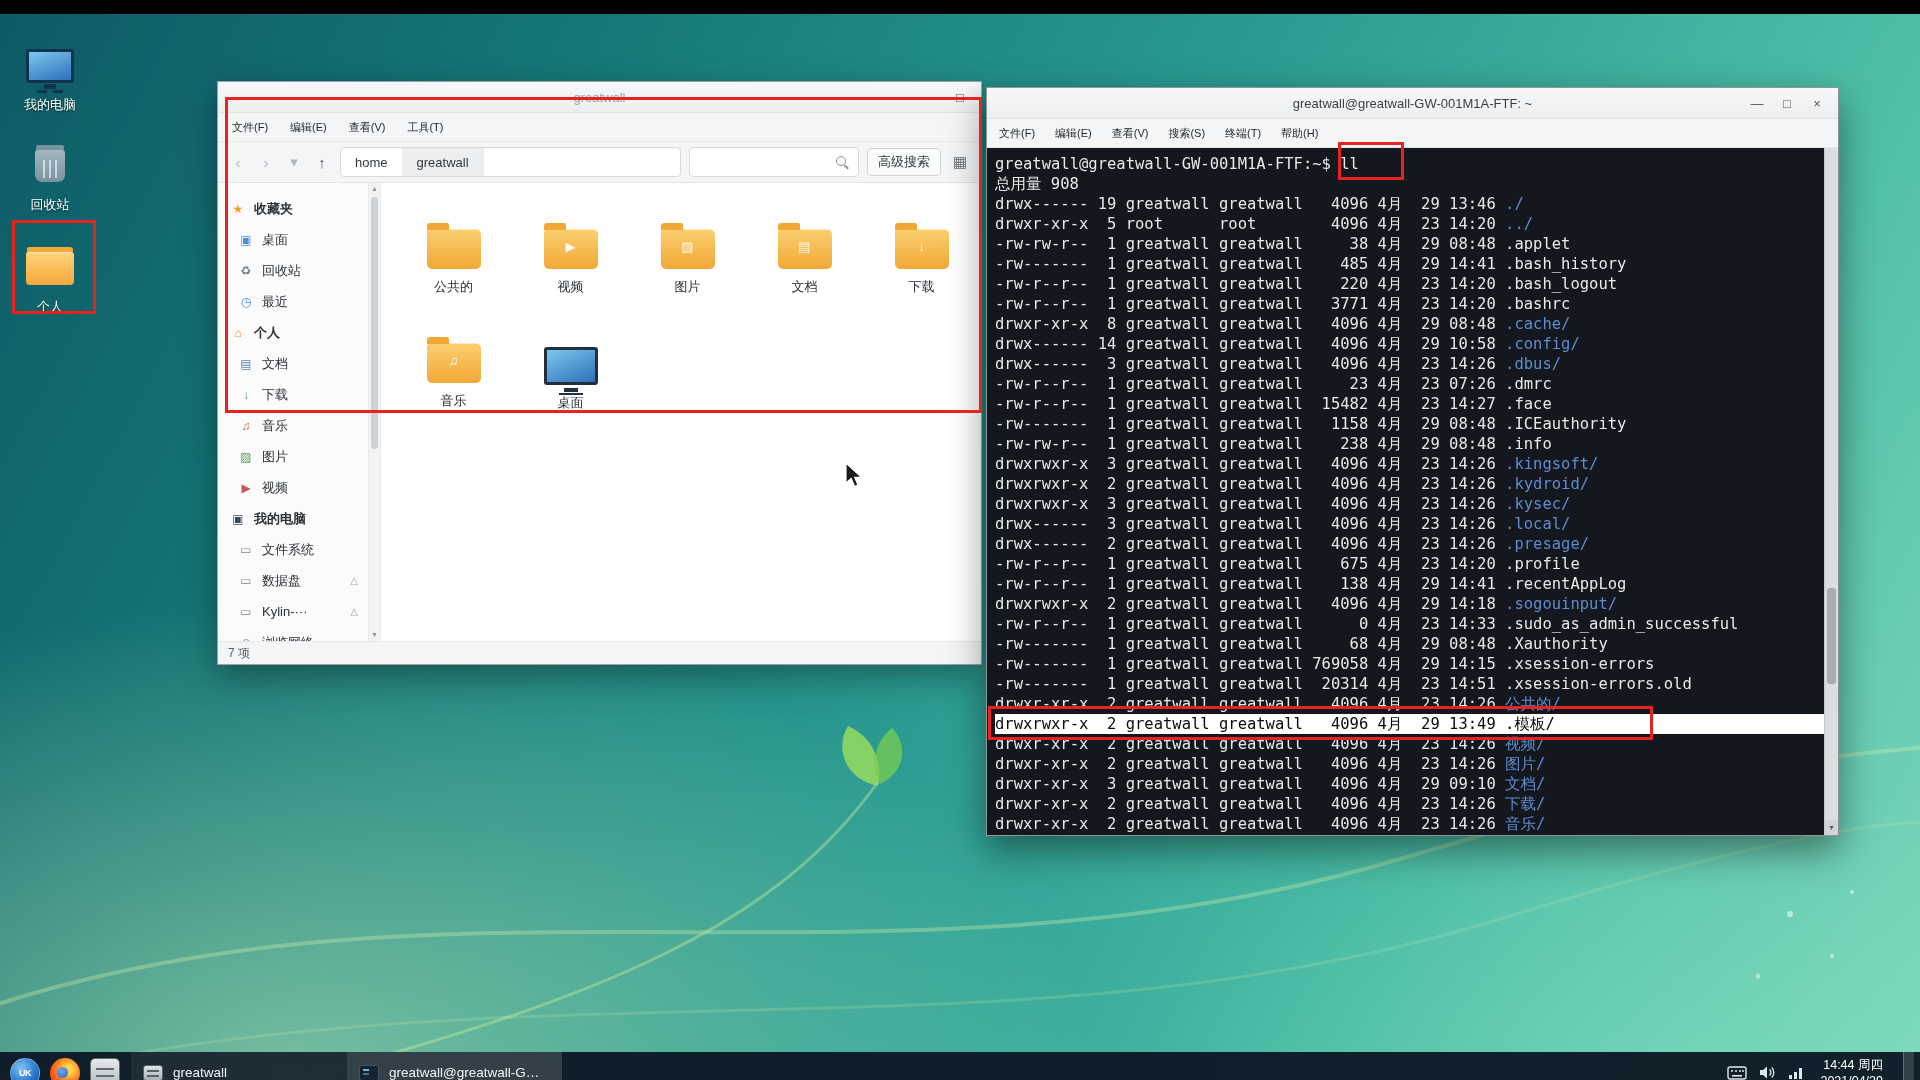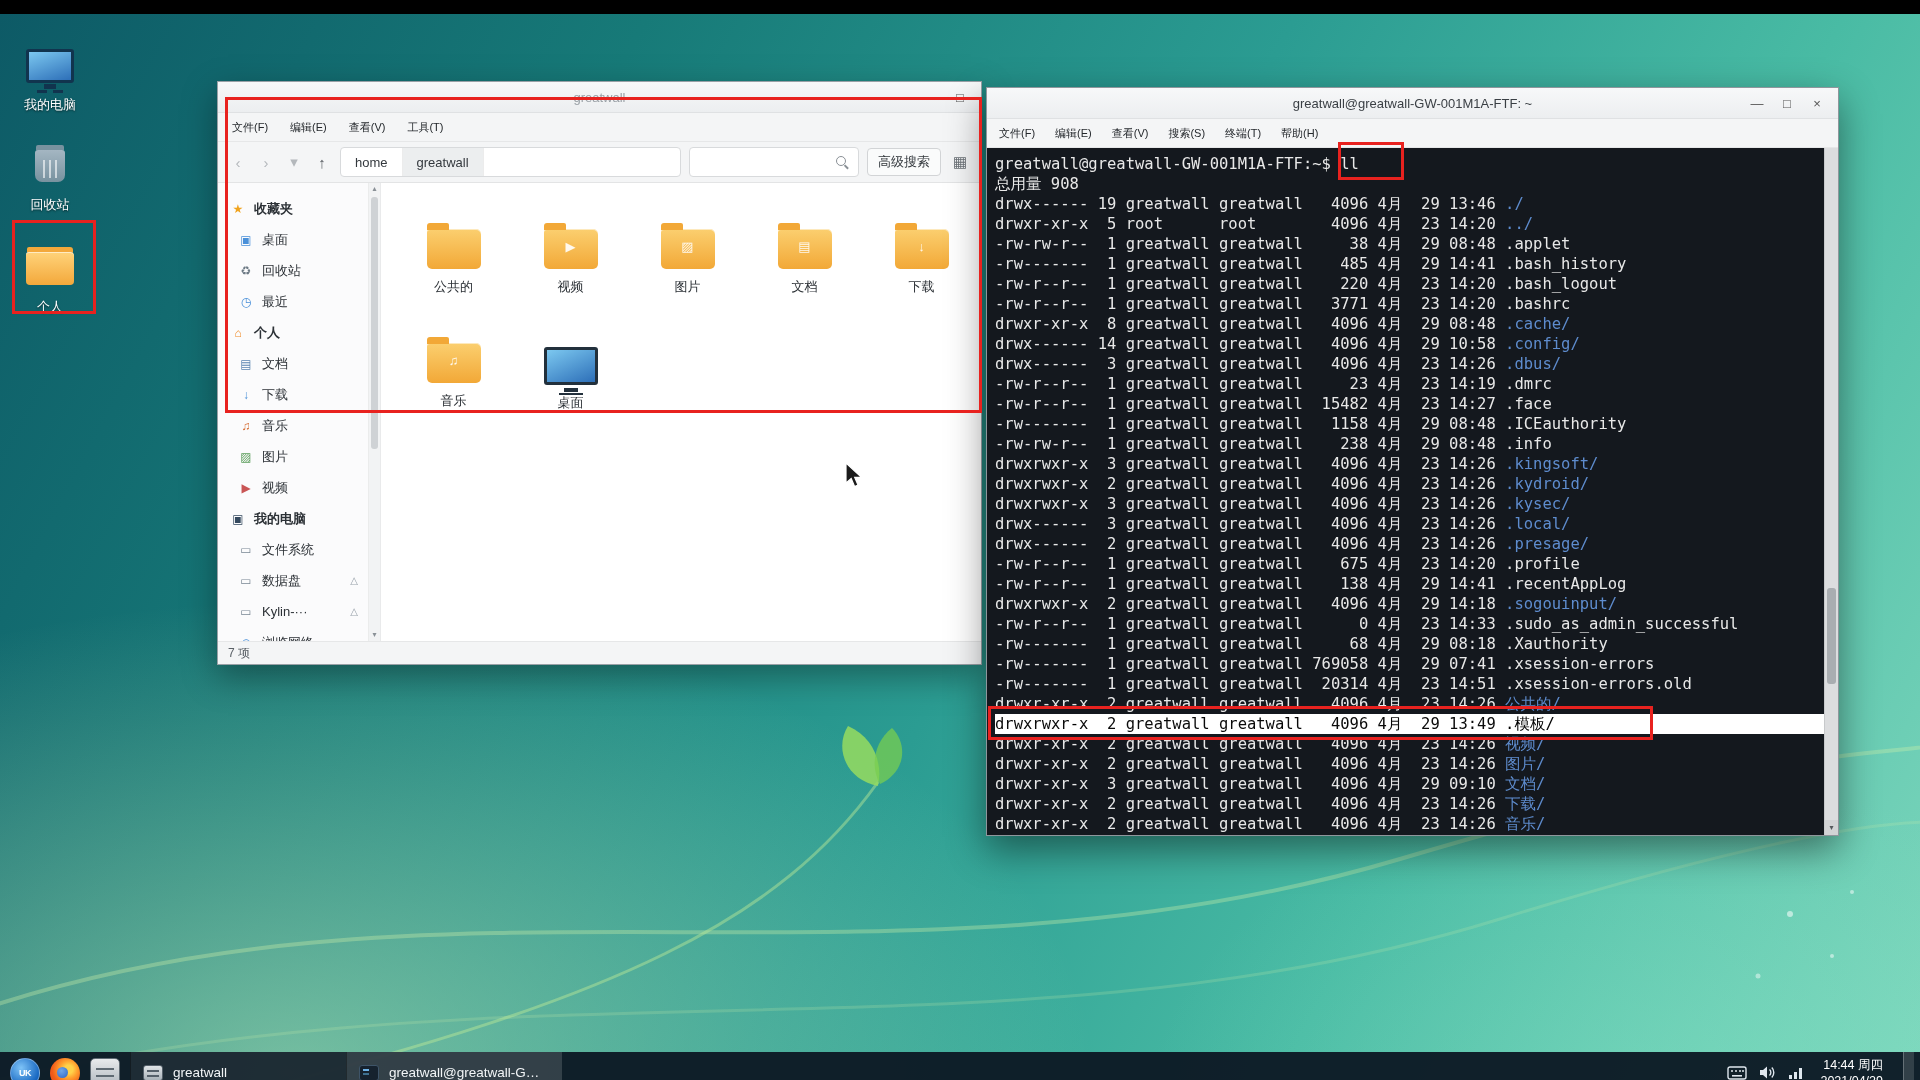--- a/index.html
+++ b/index.html
@@ -393,21 +393,21 @@
             <div class="term-line"><span class="meta">-rw-r--r--  1 greatwall greatwall    220 4月  23 14:20 </span><span class="fname">.bash_logout</span></div>
 
             <div class="term-line"><span class="meta">-rw-r--r--  1 greatwall greatwall   3771 4月  23 14:20 </span><span class="fname">.bashrc</span></div>
 
             <div class="term-line"><span class="meta">drwxr-xr-x  8 greatwall greatwall   4096 4月  29 08:48 </span><span class="fname dir">.cache/</span></div>
 
             <div class="term-line"><span class="meta">drwx------ 14 greatwall greatwall   4096 4月  29 10:58 </span><span class="fname dir">.config/</span></div>
 
             <div class="term-line"><span class="meta">drwx------  3 greatwall greatwall   4096 4月  23 14:26 </span><span class="fname dir">.dbus/</span></div>
 
-            <div class="term-line"><span class="meta">-rw-r--r--  1 greatwall greatwall     23 4月  23 14:19 </span><span class="fname">.dmrc</span></div>
+            <div class="term-line"><span class="meta">-rw-r--r--  1 greatwall greatwall     23 4月  23 07:26 </span><span class="fname">.dmrc</span></div>
 
             <div class="term-line"><span class="meta">-rw-r--r--  1 greatwall greatwall  15482 4月  23 14:27 </span><span class="fname">.face</span></div>
 
             <div class="term-line"><span class="meta">-rw-------  1 greatwall greatwall   1158 4月  29 08:48 </span><span class="fname">.ICEauthority</span></div>
 
             <div class="term-line"><span class="meta">-rw-rw-r--  1 greatwall greatwall    238 4月  29 08:48 </span><span class="fname">.info</span></div>
 
             <div class="term-line"><span class="meta">drwxrwxr-x  3 greatwall greatwall   4096 4月  23 14:26 </span><span class="fname dir">.kingsoft/</span></div>
 
             <div class="term-line"><span class="meta">drwxrwxr-x  2 greatwall greatwall   4096 4月  23 14:26 </span><span class="fname dir">.kydroid/</span></div>
@@ -419,23 +419,23 @@
             <div class="term-line"><span class="meta">drwx------  2 greatwall greatwall   4096 4月  23 14:26 </span><span class="fname dir">.presage/</span></div>
 
             <div class="term-line"><span class="meta">-rw-r--r--  1 greatwall greatwall    675 4月  23 14:20 </span><span class="fname">.profile</span></div>
 
             <div class="term-line"><span class="meta">-rw-r--r--  1 greatwall greatwall    138 4月  29 14:41 </span><span class="fname">.recentAppLog</span></div>
 
             <div class="term-line"><span class="meta">drwxrwxr-x  2 greatwall greatwall   4096 4月  29 14:18 </span><span class="fname dir">.sogouinput/</span></div>
 
             <div class="term-line"><span class="meta">-rw-r--r--  1 greatwall greatwall      0 4月  23 14:33 </span><span class="fname">.sudo_as_admin_successful</span></div>
 
-            <div class="term-line"><span class="meta">-rw-------  1 greatwall greatwall     68 4月  29 08:18 </span><span class="fname">.Xauthority</span></div>
-
-            <div class="term-line"><span class="meta">-rw-------  1 greatwall greatwall 769058 4月  29 07:41 </span><span class="fname">.xsession-errors</span></div>
+            <div class="term-line"><span class="meta">-rw-------  1 greatwall greatwall     68 4月  29 08:48 </span><span class="fname">.Xauthority</span></div>
+
+            <div class="term-line"><span class="meta">-rw-------  1 greatwall greatwall 769058 4月  29 14:15 </span><span class="fname">.xsession-errors</span></div>
 
             <div class="term-line"><span class="meta">-rw-------  1 greatwall greatwall  20314 4月  23 14:51 </span><span class="fname">.xsession-errors.old</span></div>
 
             <div class="term-line"><span class="meta">drwxr-xr-x  2 greatwall greatwall   4096 4月  23 14:26 </span><span class="fname dir">公共的/</span></div>
 
             <div class="term-line sel"><span class="meta">drwxrwxr-x  2 greatwall greatwall   4096 4月  29 13:49 </span><span class="fname dir">.模板/</span></div>
 
             <div class="term-line"><span class="meta">drwxr-xr-x  2 greatwall greatwall   4096 4月  23 14:26 </span><span class="fname dir">视频/</span></div>
 
             <div class="term-line"><span class="meta">drwxr-xr-x  2 greatwall greatwall   4096 4月  23 14:26 </span><span class="fname dir">图片/</span></div>

